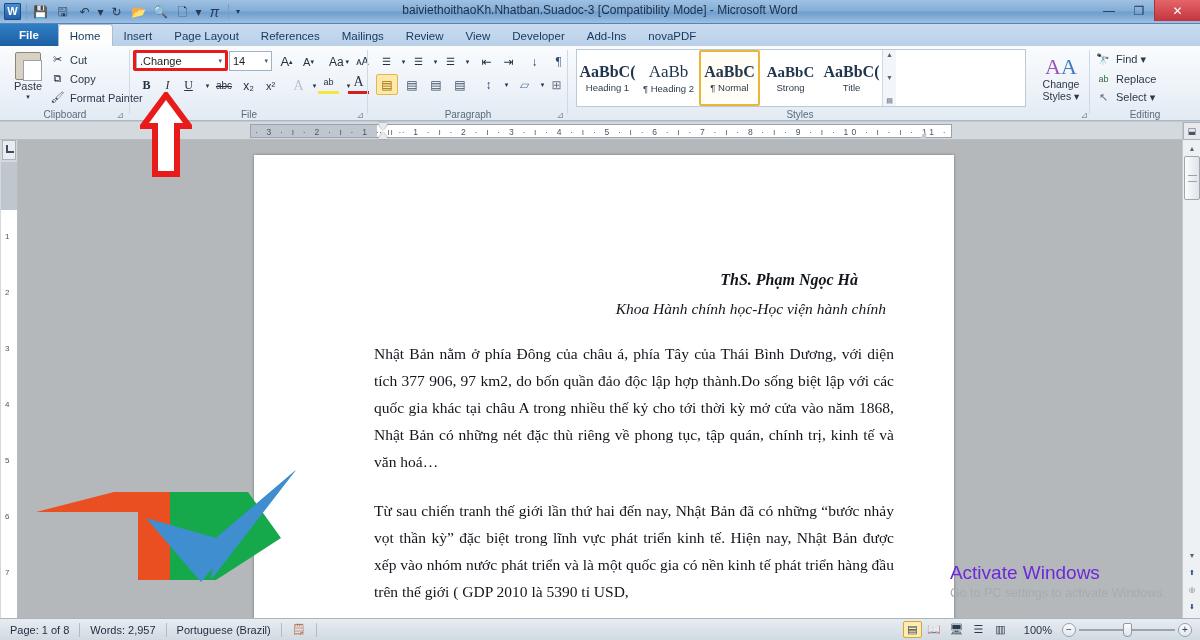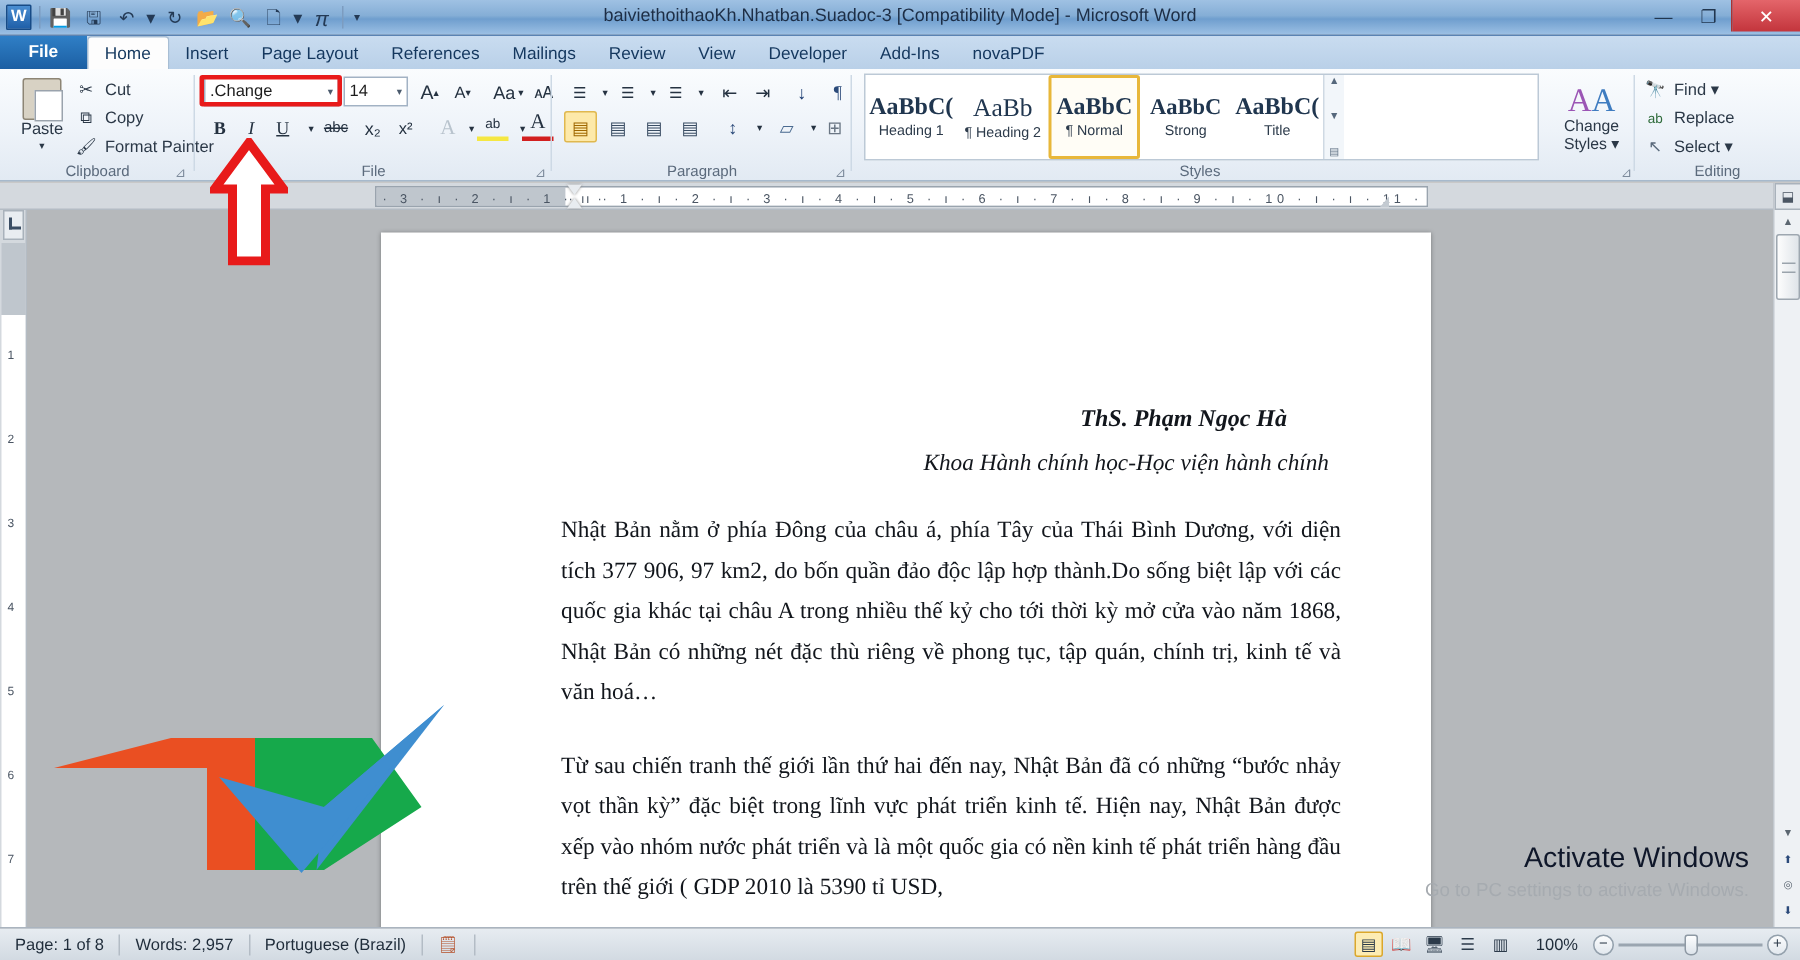--- a/index.html
+++ b/index.html
@@ -181,21 +181,21 @@
   .doc-p { font-size: 15.5px; line-height: 27px; margin-top: 22px; text-align: justify; }
 
   
   .logo { position: absolute; left: 18px; top: 330px; width: 260px; height: 160px; }
 
   
   .watermark {
     position: absolute; right: 16px; bottom: 18px; text-align: left;
     color: #9aa0a6; pointer-events: none;
   }
-  .wm1 { font-size: 19px; color: #0f172a; text-align: right; }
+  .wm1 { font-size: 19px; color: #6d28d9; }
   .wm2 { font-size: 12.5px; color: #a6abb0; margin-top: 2px; }
 
   
   .vscroll {
     position: absolute; right: 0; top: 122px; width: 18px; height: 496px;
     background: #eef1f4; border-left: 1px solid #c2c8ce;
   }
   .vs-btn { width: 18px; height: 17px; display: flex; align-items: center; justify-content: center; font-size: 7px; color: #5b6670; }
   .vs-thumb {
     position: absolute; top: 34px; left: 1px; width: 16px; height: 44px;

